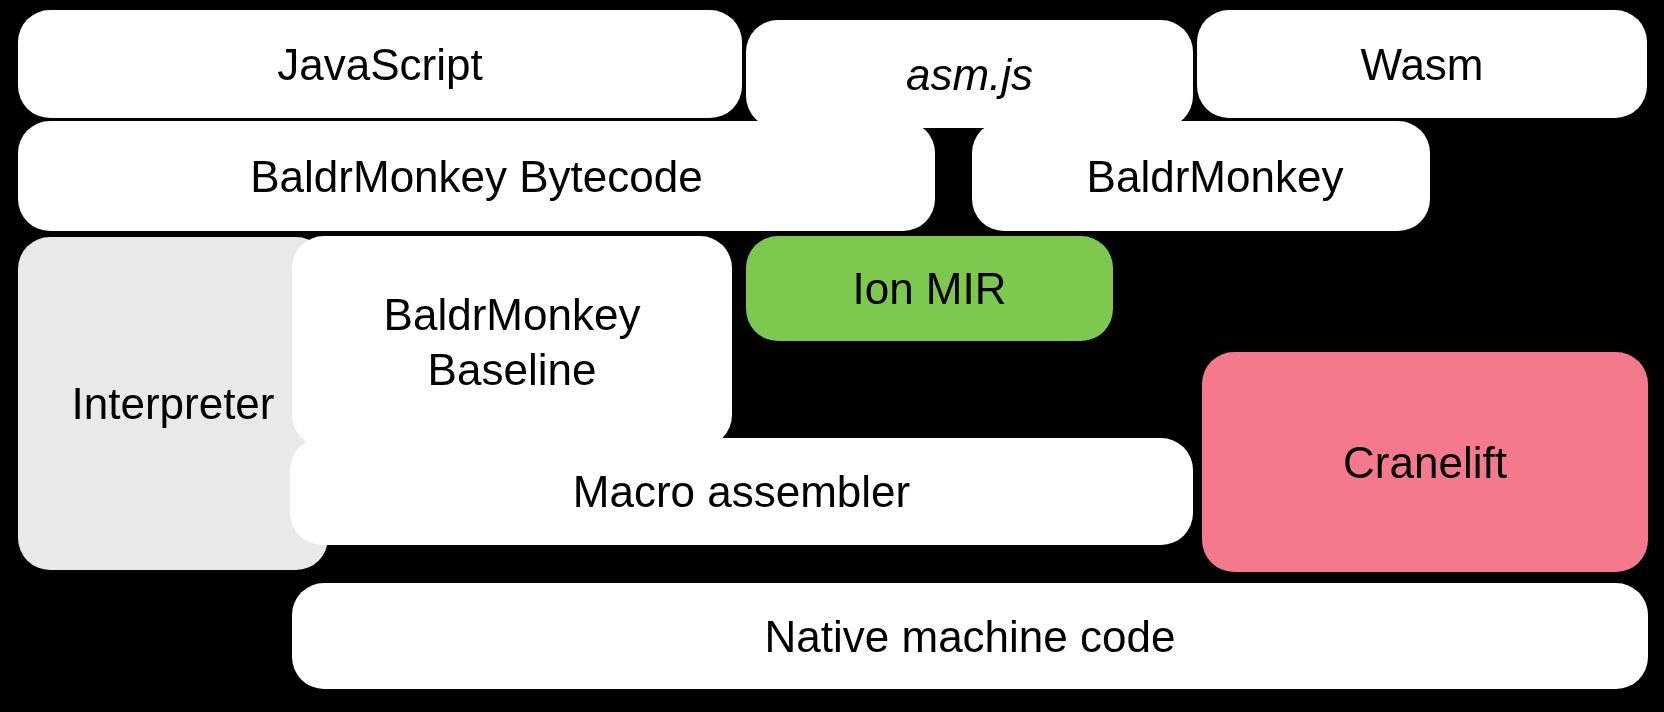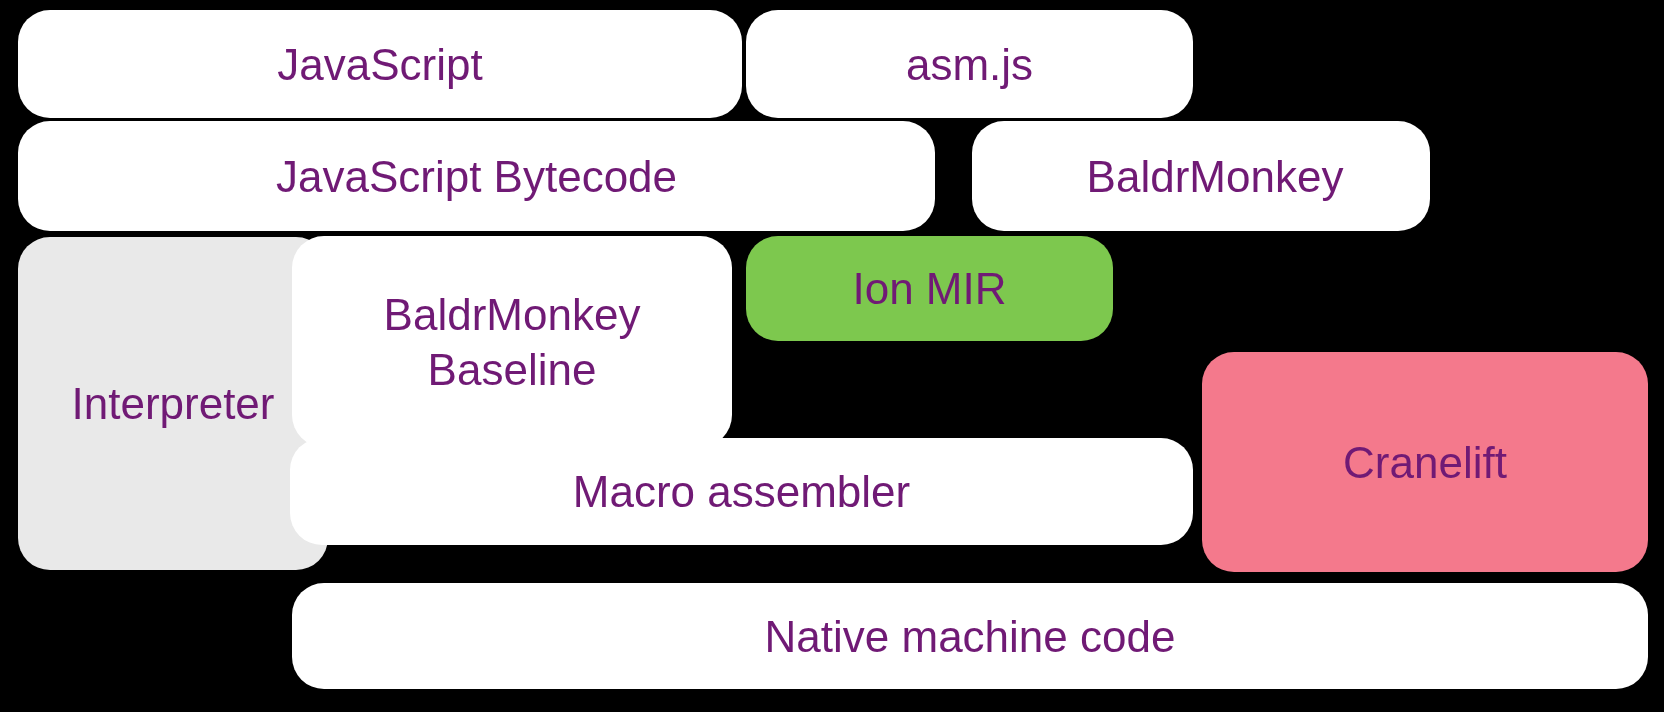--- a/index.html
+++ b/index.html
@@ -15,33 +15,33 @@
     font-family: "Liberation Sans", "DejaVu Sans", sans-serif;
     overflow: hidden;
   }
   .node {
     position: absolute;
     border-radius: 32px;
     display: flex;
     align-items: center;
     justify-content: center;
     text-align: center;
-    color: #701a75;
+    color: #000000;
     font-size: 44px;
     line-height: 1.25;
     box-sizing: border-box;
   }
   .node.white { background: #ffffff; }
   .node.gray  { background: #e9e9e9; }
   .node.green { background: #7dc84e; }
   .node.pink  { background: #f4798c; }
 
   
   .n-javascript   { left: 18px;   top: 10px;  width: 724px;  height: 108px; }
-  .n-asmjs        { left: 746px;  top: 10px;  width: 447px;  height: 108px; }
+  .n-asmjs        { left: 746px;  top: 20px;  width: 447px;  height: 108px; font-style: italic; }
   .n-wasm         { left: 1197px; top: 10px;  width: 450px;  height: 108px; }
   .n-bytecode     { left: 18px;   top: 121px; width: 917px;  height: 110px; }
   .n-baldrmonkey  { left: 972px;  top: 121px; width: 458px;  height: 110px; padding-left: 28px; }
   .n-interpreter  { left: 18px;   top: 237px; width: 310px;  height: 333px; }
   .n-baseline     { left: 292px;  top: 236px; width: 440px;  height: 211px; }
   .n-baseline .label { max-width: 260px; }
   .n-ion-mir      { left: 746px;  top: 236px; width: 367px;  height: 105px; }
   .n-ion-lir      { left: 746px;  top: 350px; width: 447px;  height: 99px;  }
   .n-cranelift    { left: 1202px; top: 352px; width: 446px;  height: 220px; justify-content: center; }
   .n-macro        { left: 290px;  top: 438px; width: 903px;  height: 107px; }
@@ -53,23 +53,26 @@
 <div class="canvas">
 
   <div class="node white n-javascript">
     <span class="label">JavaScript</span>
   </div>
 
   <div class="node white n-asmjs">
     <span class="label">asm.js</span>
   </div>
 
+  <div class="node white n-wasm">
+    <span class="label">Wasm</span>
+  </div>
 
   <div class="node white n-bytecode">
-    <span class="label">JavaScript Bytecode</span>
+    <span class="label">BaldrMonkey Bytecode</span>
   </div>
 
   <div class="node white n-baldrmonkey">
     <span class="label">BaldrMonkey</span>
   </div>
 
   <div class="node gray n-interpreter">
     <span class="label">Interpreter</span>
   </div>
 

